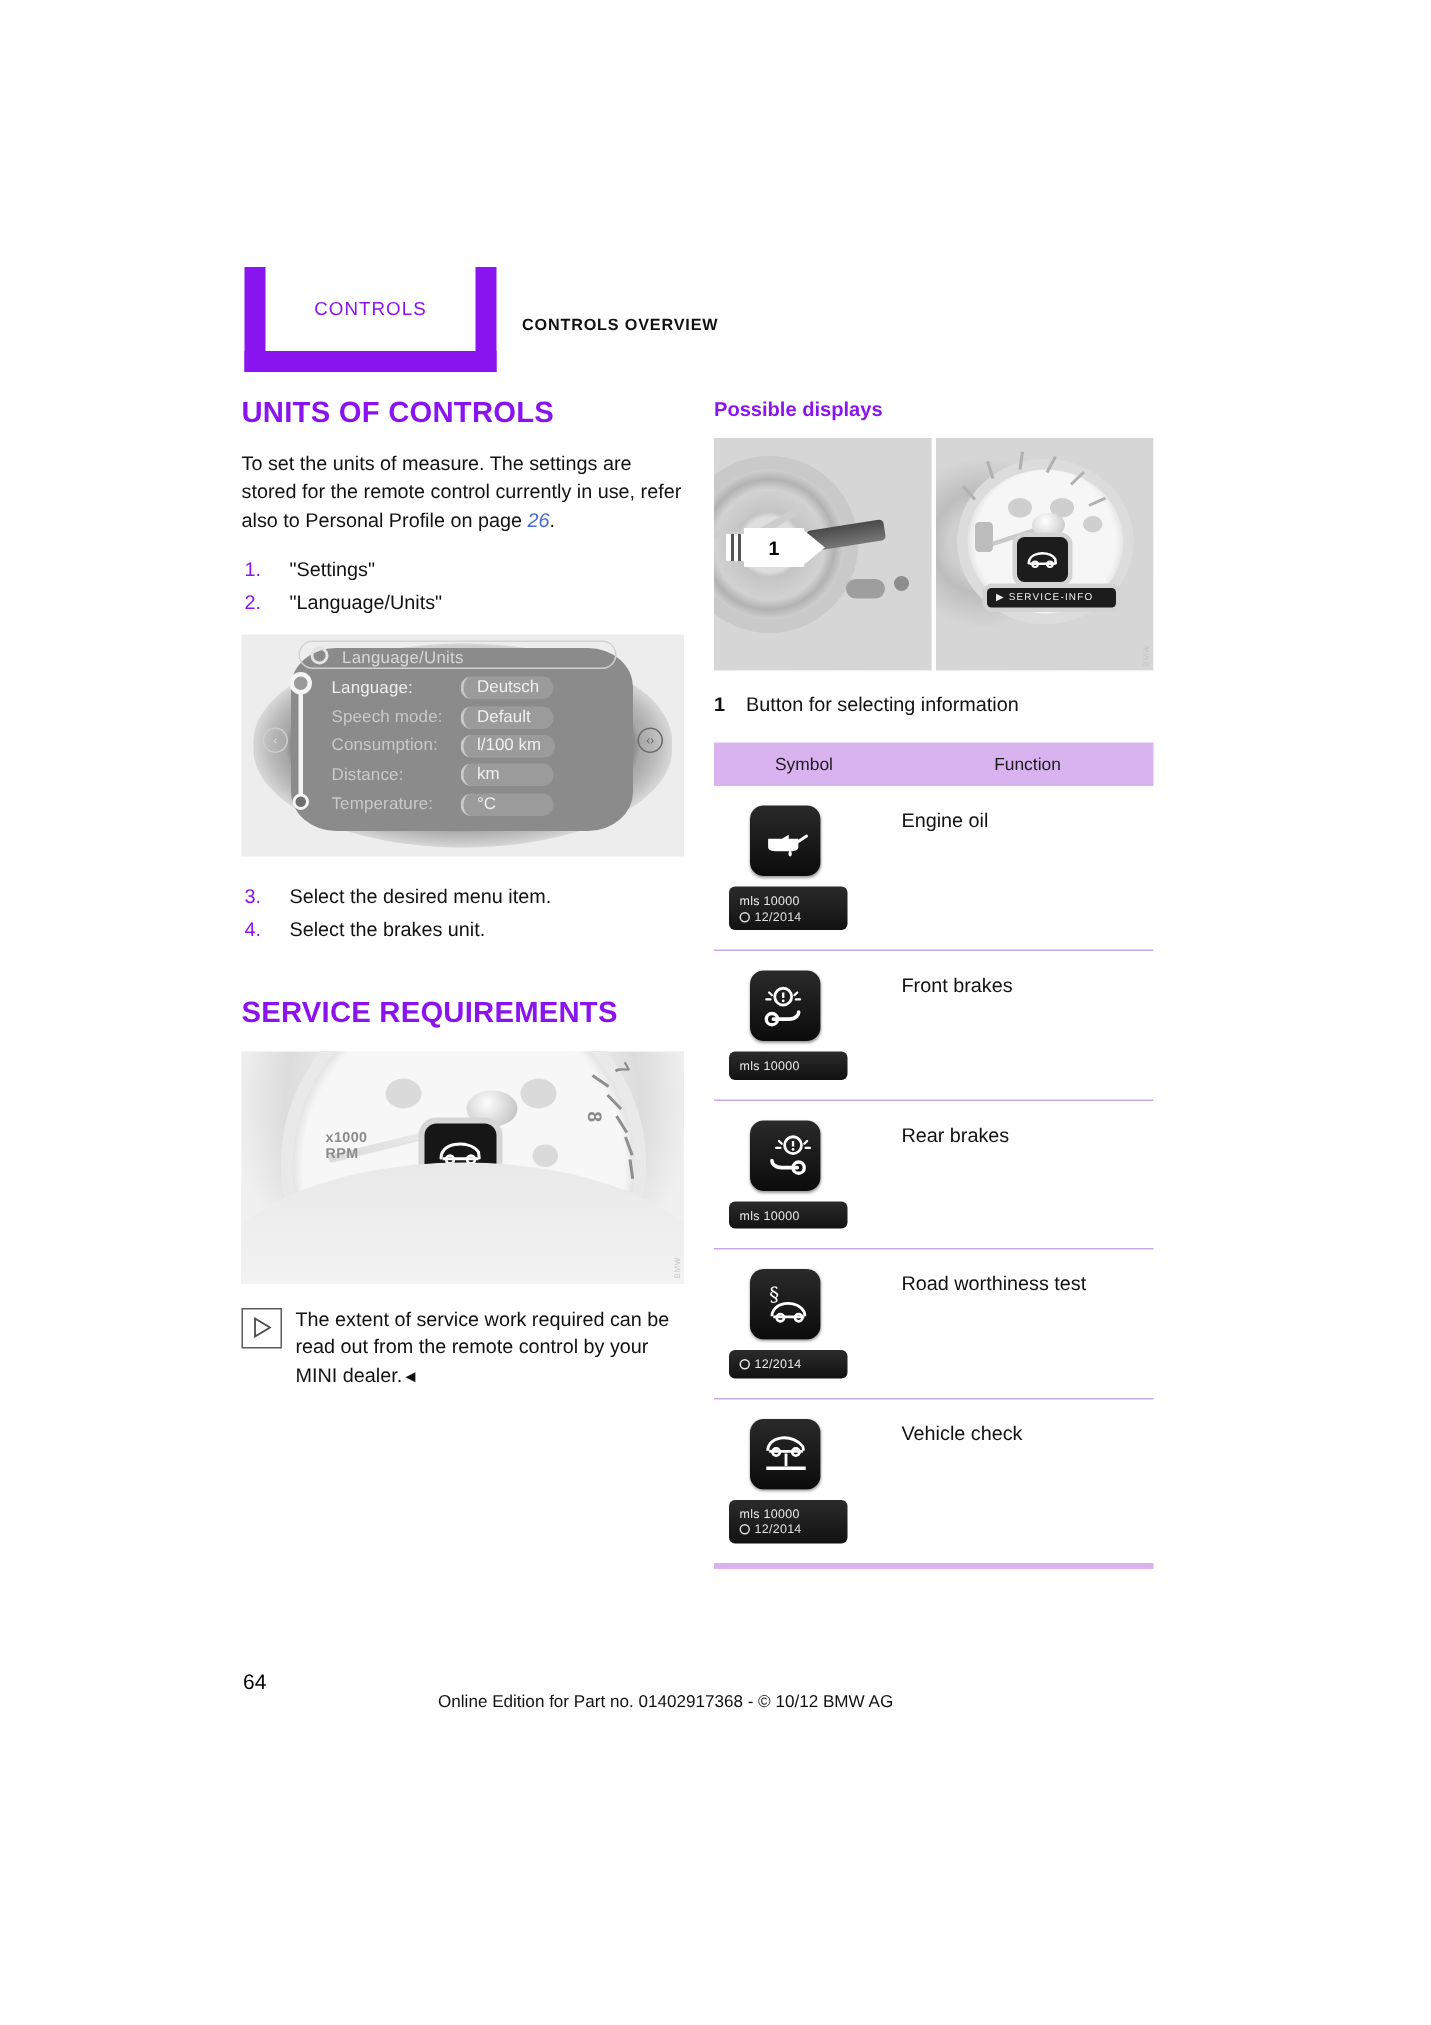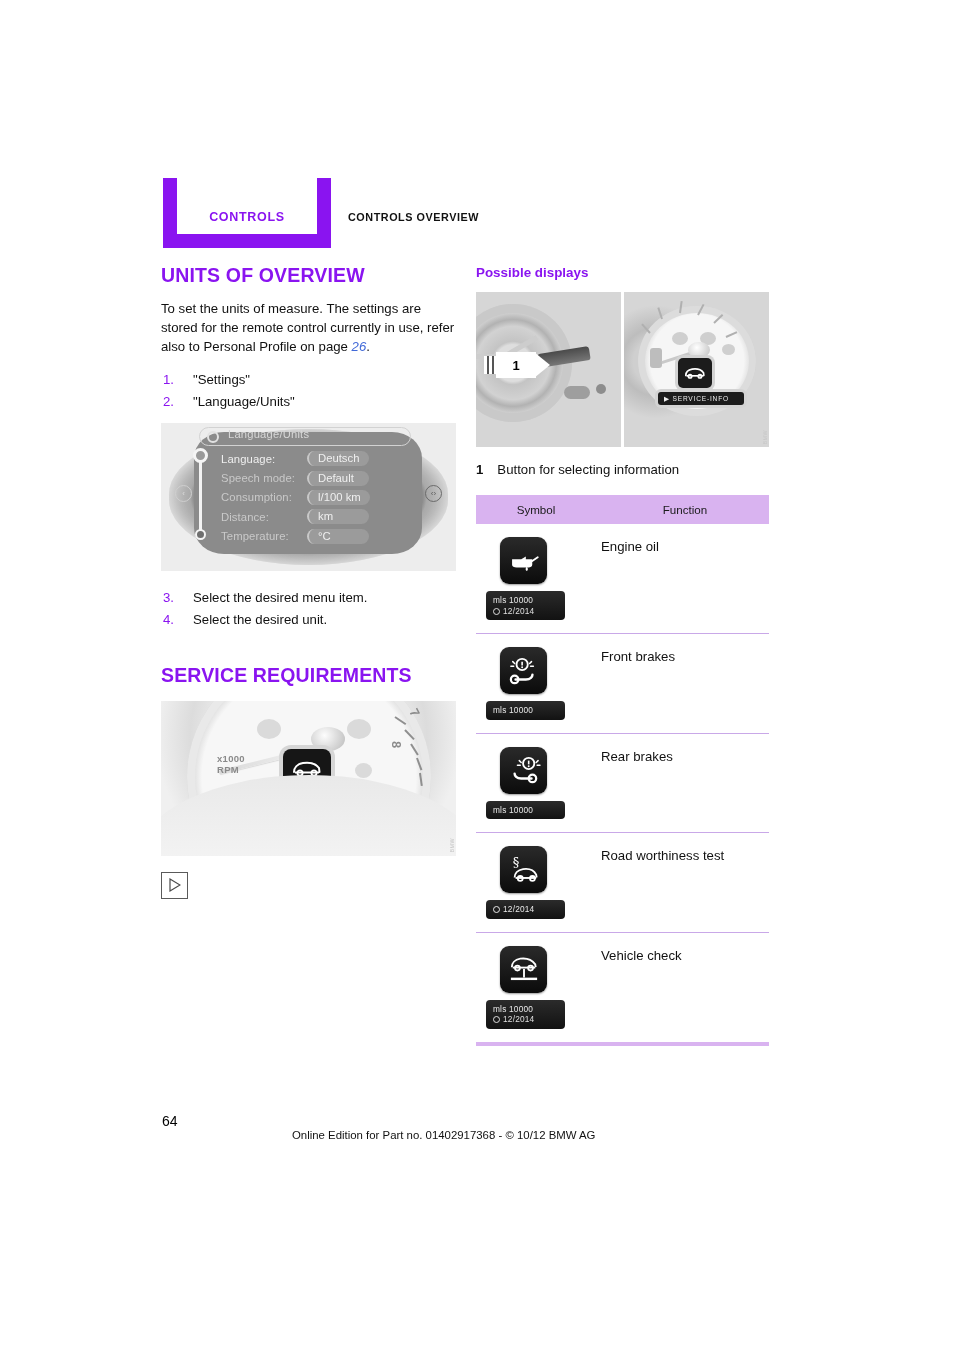--- a/index.html
+++ b/index.html
@@ -8,23 +8,23 @@
     font-family:"Liberation Sans", sans-serif;
     color:#000;position:relative;overflow:hidden;
   }
   .page{position:absolute;left:0;top:0;width:954px;height:1350px;}
 
   
   .hdr{position:absolute;left:163px;top:178px;width:168px;height:70px;}
   .hdr-frame{position:absolute;left:0;top:0;width:168px;height:70px;
     border-left:14px solid #8A14F0;border-right:14px solid #8A14F0;
     border-bottom:14px solid #8A14F0;box-sizing:border-box;background:#fff;}
-  .hdr-label{position:absolute;left:0;top:11px;width:168px;height:56px;
+  .hdr-label{position:absolute;left:0;top:0;width:168px;height:56px;
     display:flex;align-items:center;justify-content:center;
-    color:#8A14F0;font-size:12.5px;font-weight:bold;letter-spacing:.7px;}
+    color:#8A14F0;font-size:12.5px;font-weight:normal;letter-spacing:.7px;}
   .hdr-sect{position:absolute;left:348px;top:211px;
     font-size:10.8px;font-weight:bold;letter-spacing:.55px;color:#111;}
 
   
   .col-l{position:absolute;left:161px;top:265px;width:297px;}
   .col-r{position:absolute;left:476px;top:265px;width:293px;}
 
   h1.sec{color:#8A14F0;font-size:19.5px;font-weight:bold;letter-spacing:.15px;
     margin:0 0 14px 0;line-height:1.1;}
   h2.sub{color:#8A14F0;font-size:13.4px;font-weight:bold;margin:0 0 12px 0;}
@@ -47,21 +47,21 @@
   
   #fig-lang{width:295px;height:148px;margin:10px 0 16px 0;background:#ededed;}
   .dial{position:absolute;left:8px;top:6px;width:279px;height:136px;
     border-radius:50%/48%;background:
       radial-gradient(ellipse at 50% 50%, #8d8d8d 0 58%, #a9a9a9 60%, #cfcfcf 74%, #e9e9e9 86%, #f4f4f4 100%);
     box-shadow:inset 0 0 16px rgba(255,255,255,.55);}
   .dial-inner{position:absolute;left:33px;top:9px;width:228px;height:122px;
     background:#8b8b8b;border-radius:30px/26px;}
   .menu-title{position:absolute;left:38px;top:4px;width:212px;height:19px;
     border:1.4px solid #d2d2d2;border-radius:10px;color:#d8d8d8;font-size:11.2px;
-    display:flex;align-items:flex-start;padding-left:28px;box-sizing:border-box;
+    display:flex;align-items:flex-end;padding-left:28px;box-sizing:border-box;
     letter-spacing:.2px;}
   .gear{position:absolute;left:46px;top:7.5px;width:12px;height:12px;
     border-radius:50%;border:2.2px solid #e2e2e2;box-sizing:border-box;}
   .rows{position:absolute;left:60px;top:26px;width:190px;}
   .mrow{height:19.3px;display:flex;align-items:center;font-size:11.3px;color:#c9c9c9;}
   .mrow .lbl{width:86px;letter-spacing:.1px;}
   .mrow .val{background:#9b9b9b;border-radius:9px;color:#efefef;padding:0 9px;
     height:15px;line-height:15px;border-left:2px solid #c9c9c9;min-width:42px;}
   .mrow.sel .lbl{color:#efefef;}
   .scroll-line{position:absolute;left:38px;top:30px;width:2.5px;height:82px;
@@ -189,21 +189,21 @@
 <div class="page">
 
   <div class="hdr">
     <div class="hdr-frame"></div>
     <div class="hdr-label">CONTROLS</div>
   </div>
   <div class="hdr-sect">CONTROLS OVERVIEW</div>
 
   <div class="col-l">
 
-    <h1 class="sec">UNITS OF OVERVIEW</h1>
+    <h1 class="sec">UNITS OF CONTROLS</h1>
 
     <p class="body"><span>To set the units of measure. The settings are stored for the remote control currently in use, refer also to Personal Profile on page </span><span class="lnk">26</span><span>.</span></p>
 
     <ol class="steps">
       <li>
         <span class="num">1.</span>
         <span>"Settings"</span>
       </li>
       <li>
         <span class="num">2.</span>
@@ -247,21 +247,21 @@
       </div>
     </div>
 
     <ol class="steps">
       <li>
         <span class="num">3.</span>
         <span>Select the desired menu item.</span>
       </li>
       <li>
         <span class="num">4.</span>
-        <span>Select the desired unit.</span>
+        <span>Select the brakes unit.</span>
       </li>
     </ol>
 
     <h1 class="sec" style="margin-top:34px;">SERVICE REQUIREMENTS</h1>
 
     <div class="fig" id="fig-tach">
       <div class="tach-bg"></div>
       <div class="tach-ring"></div>
       <div class="tick" style="left:250px;top:42px;transform:rotate(58deg);"></div>
       <div class="tick" style="left:256px;top:56px;transform:rotate(70deg);"></div>
@@ -297,20 +297,21 @@
       <div class="imgid">BMW</div>
     </div>
 
 
     <div class="note">
       <div class="tribox">
         <svg width="13" height="14" viewBox="0 0 13 14">
           <polygon points="2,1 12,7 2,13" fill="none" stroke="#4a4a4a" stroke-width="1.2"></polygon>
         </svg>
       </div>
+      <div class="body2"><span>The extent of service work required can be read out from the remote control by your MINI dealer.</span><span class="endmark">◄</span></div>
     </div>
 
   </div>
 
   <div class="col-r">
 
     <h2 class="sub">Possible displays</h2>
 
     <div class="fig" id="fig-disp">
       <div class="panel">

